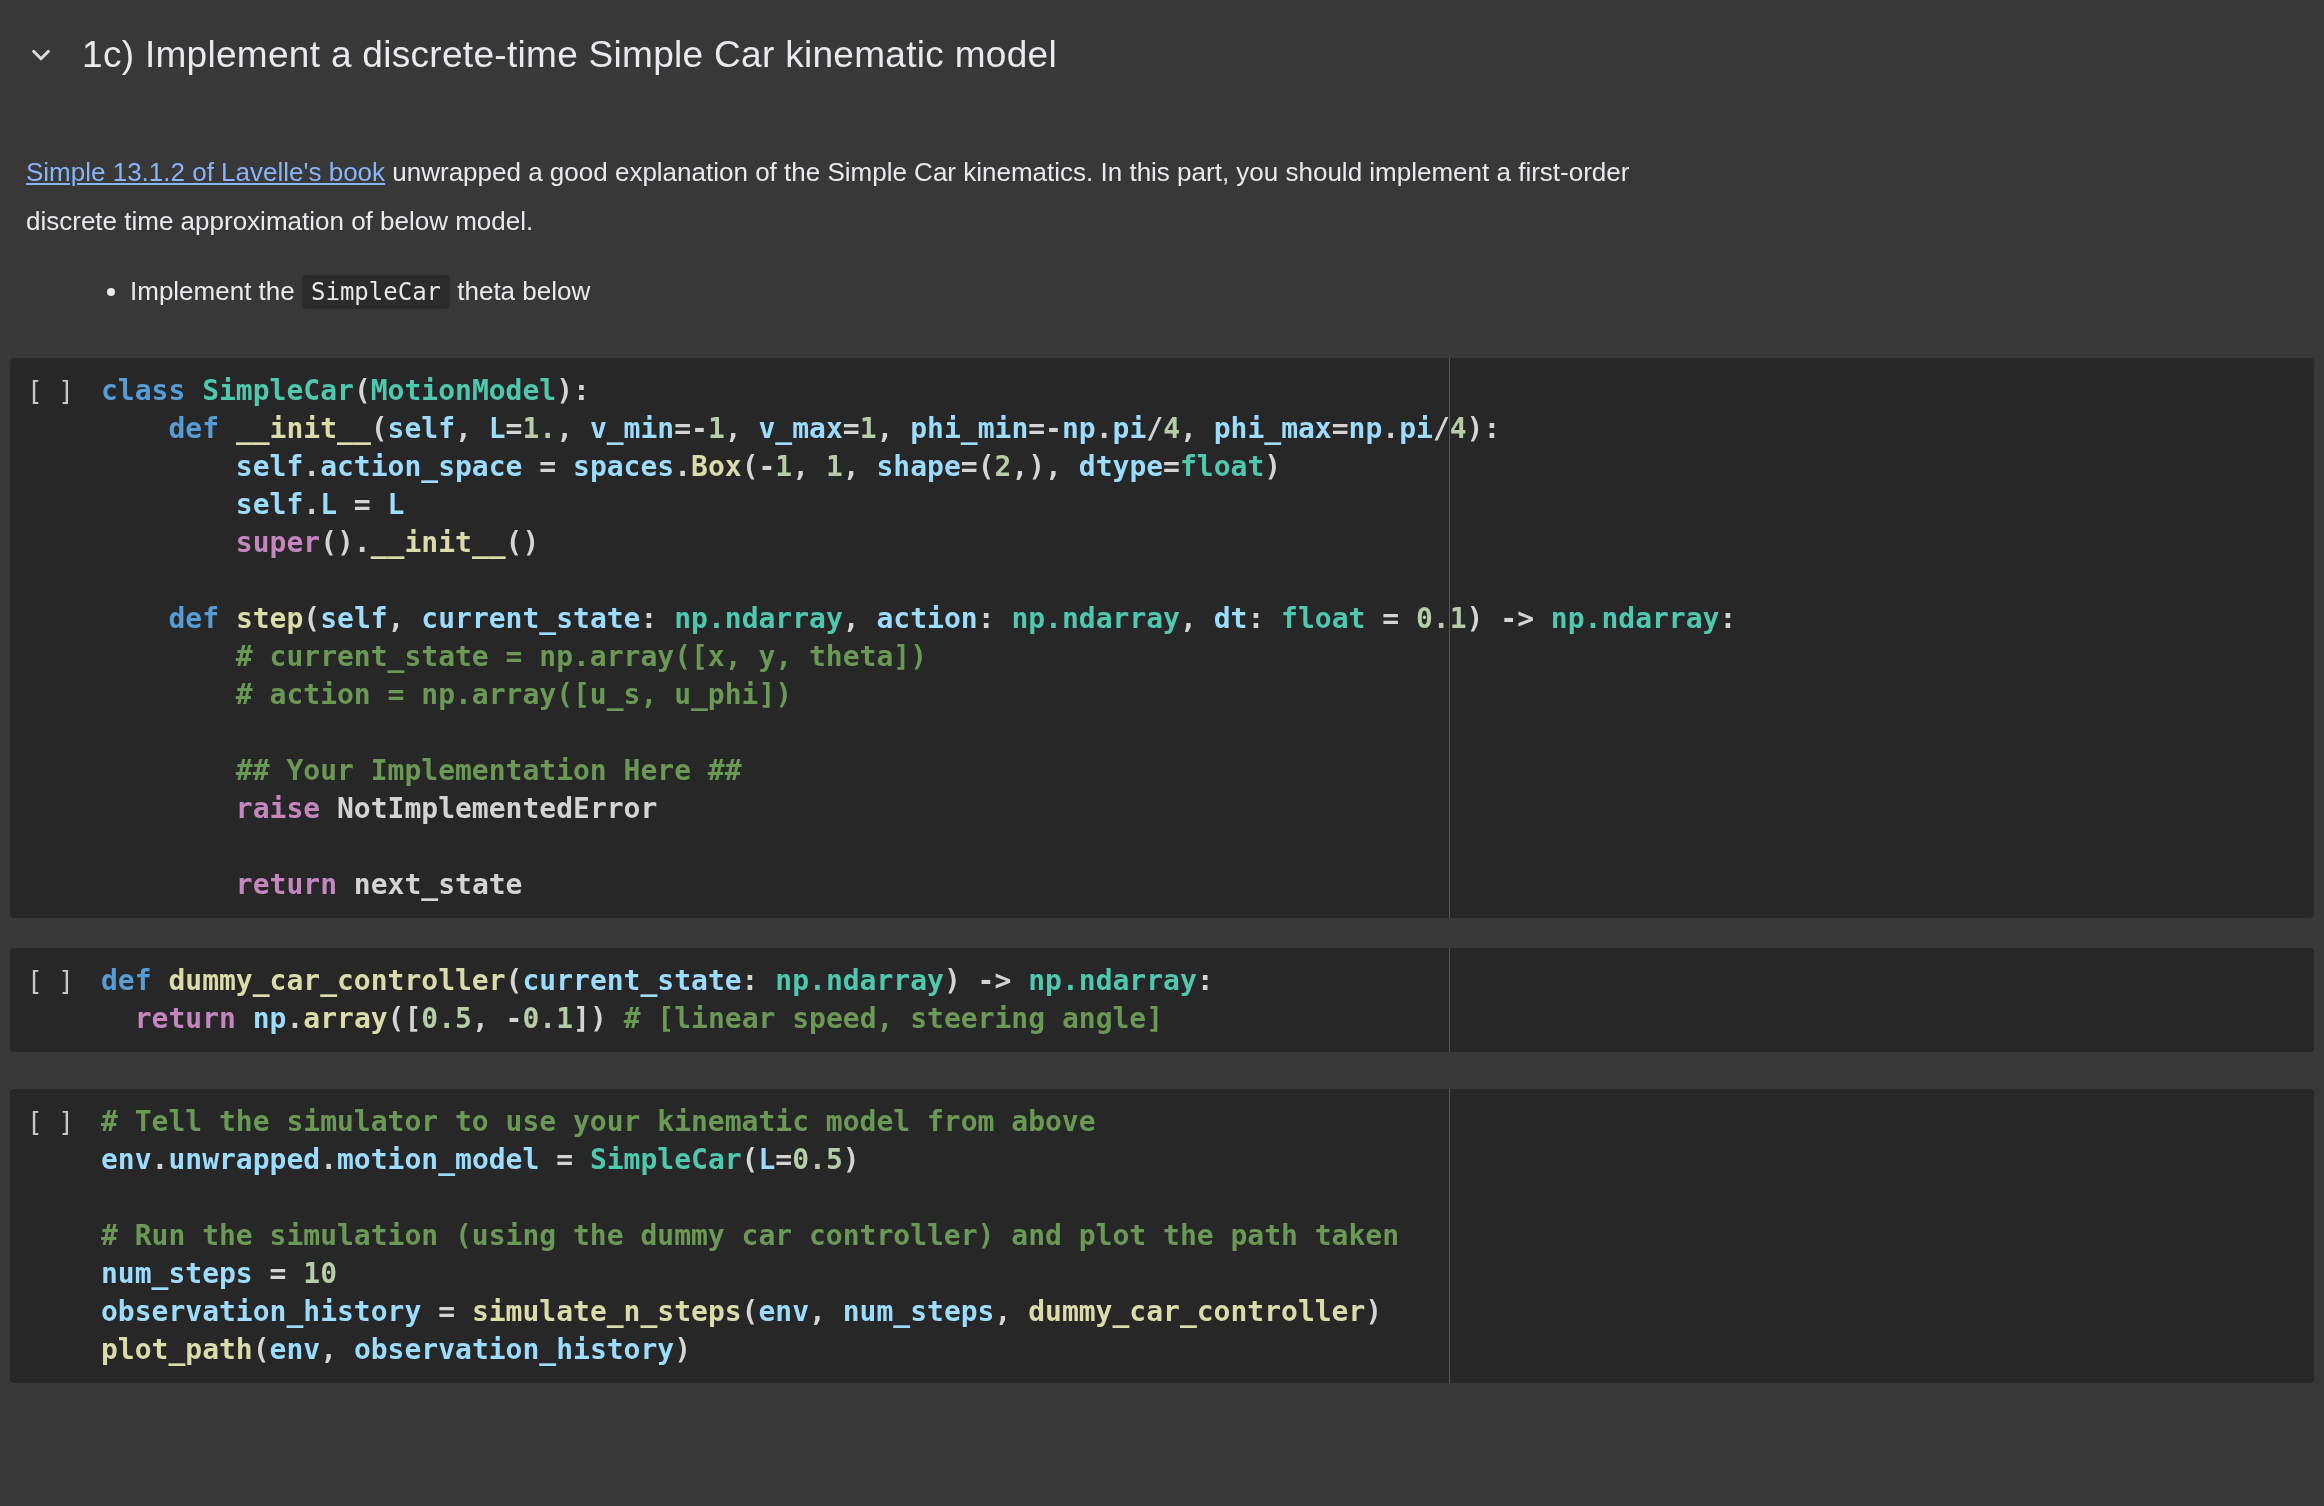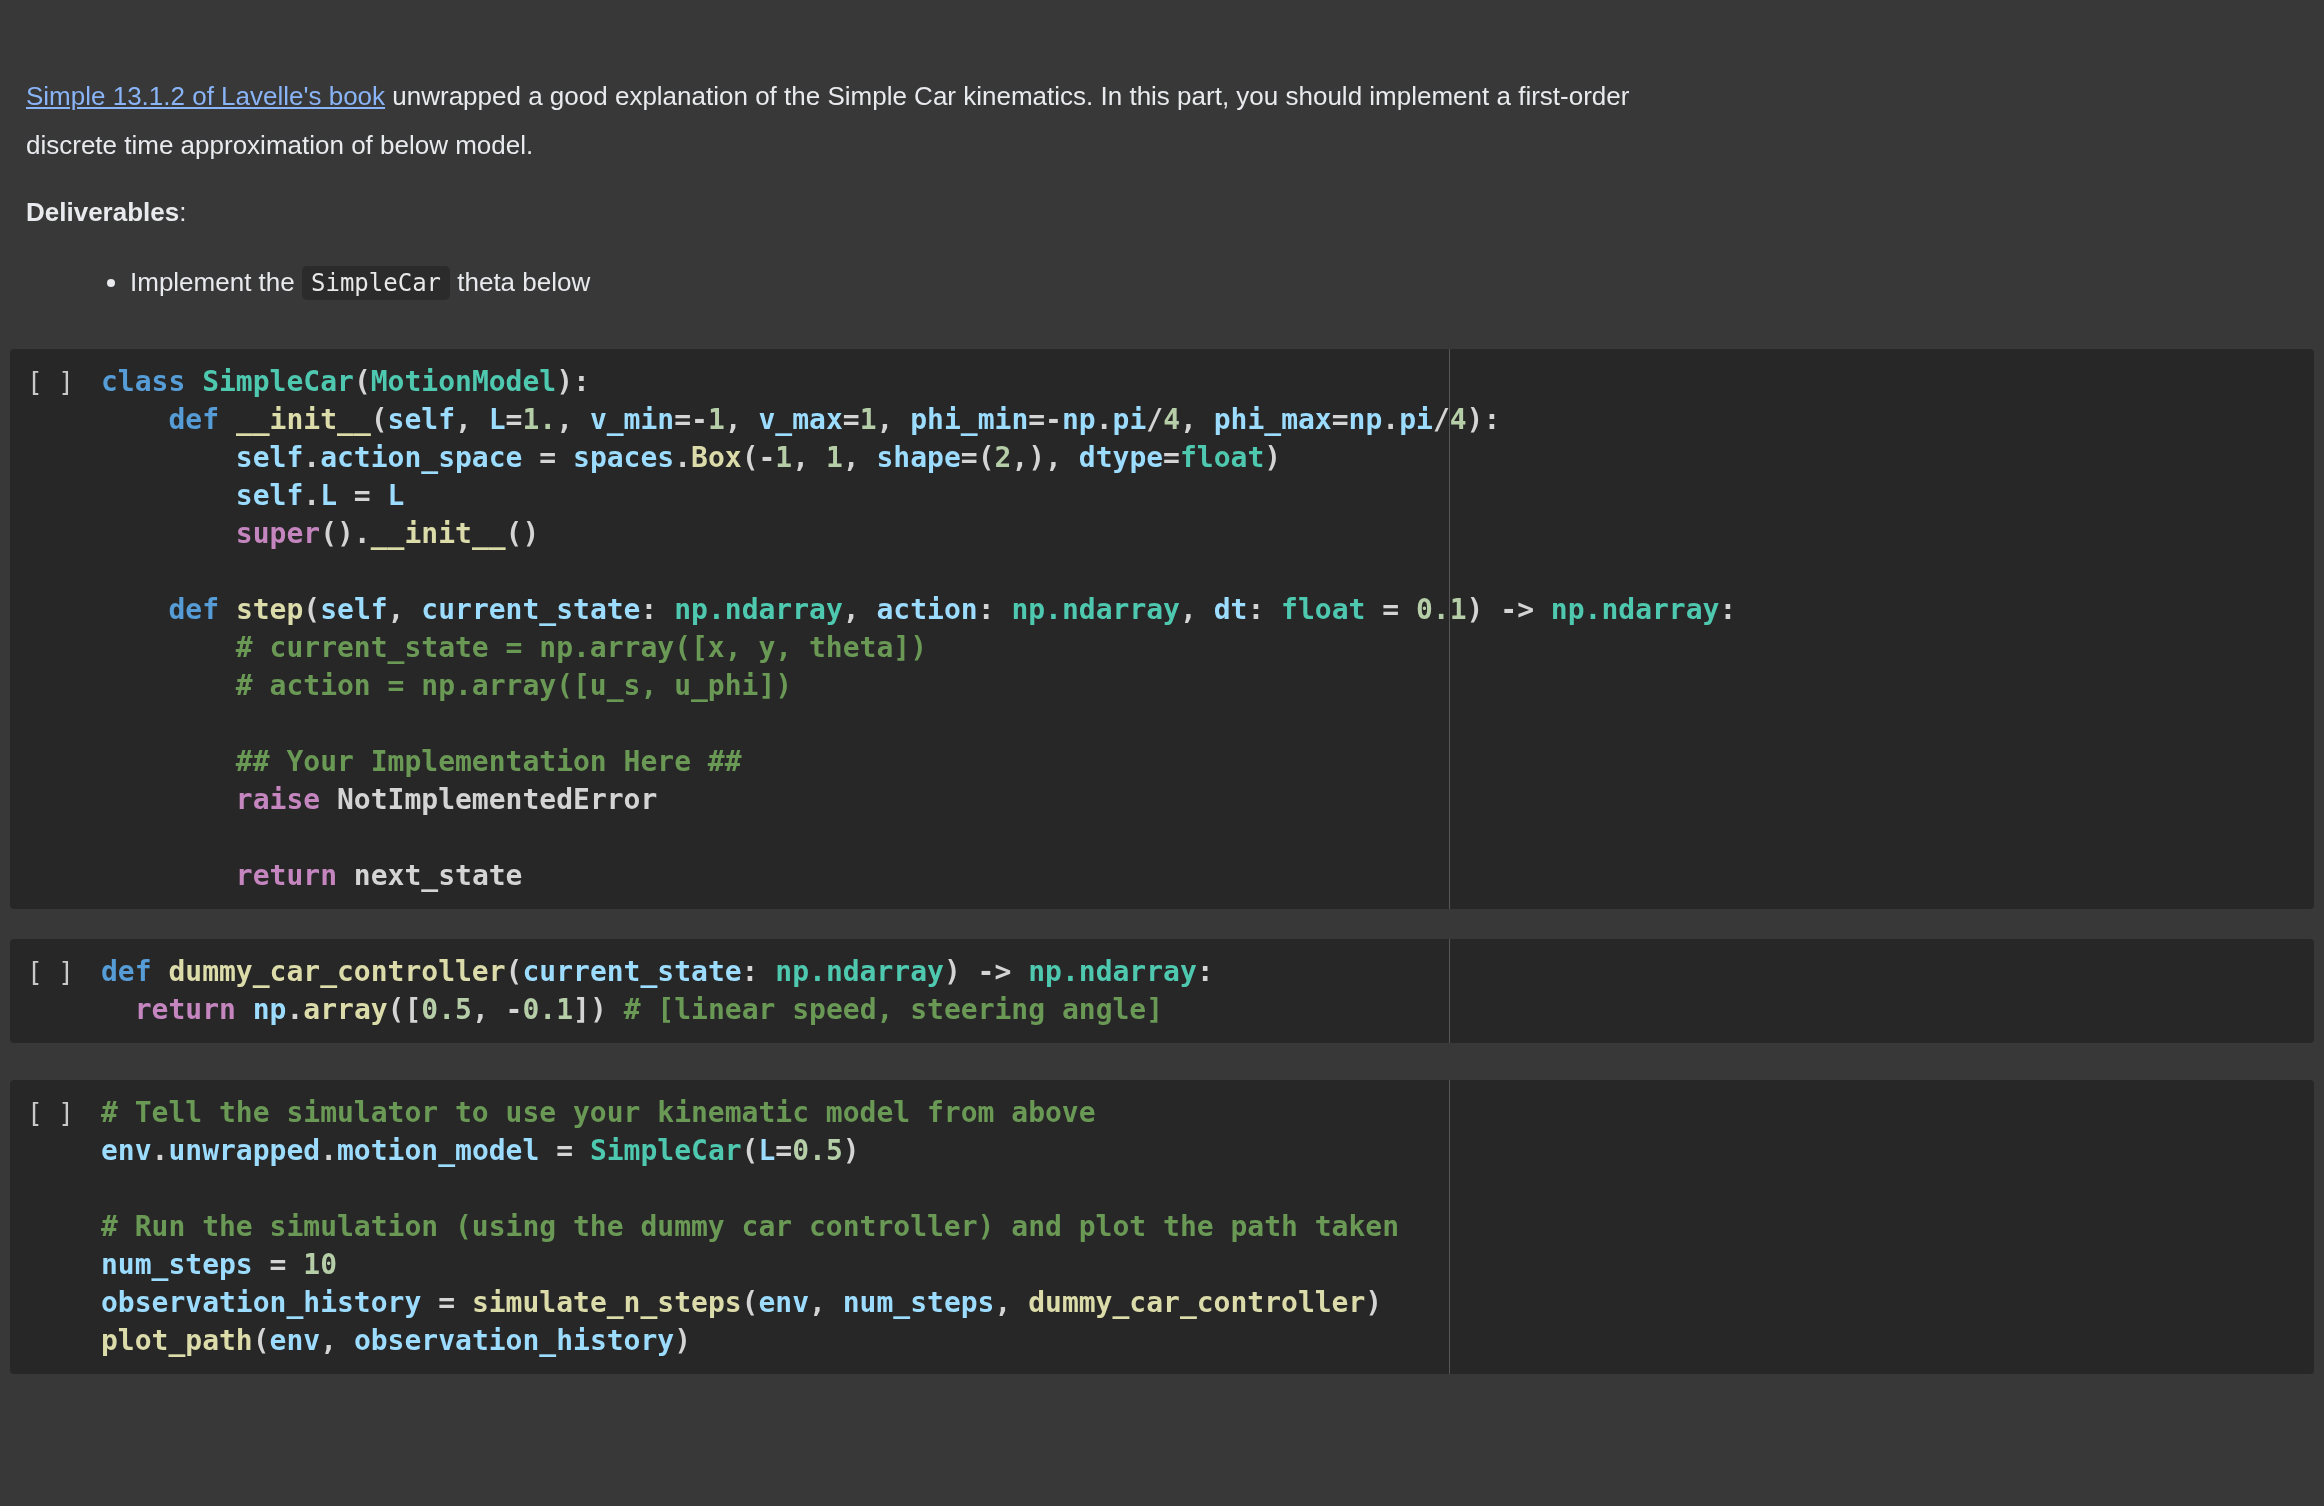--- a/index.html
+++ b/index.html
@@ -42,28 +42,33 @@
     font-family: "DejaVu Sans Mono", monospace; font-size: 28px; line-height: 38px;
     white-space: pre; cursor: text;
   }
   .code-line { min-height: 38px; font-weight: bold; }
 </style>
 </head>
 <body>
 
 <div class="page">
 
+  <header class="section-header">
+    <span class="chev">
+      <svg width="32" height="32" viewBox="0 0 24 24" fill="none" aria-hidden="true">
+        <path d="M6.5 9.3 L12 14.8 L17.5 9.3" stroke="currentColor" stroke-width="2.2" stroke-linecap="round" stroke-linejoin="round"></path>
+      </svg>
+    </span>
+    <h1 class="section-title">1c) Implement a discrete-time Simple Car kinematic model</h1>
+  </header>
 
   <div class="markdown">
     <p class="intro">
       <a href="#">Simple 13.1.2 of Lavelle's book</a><span> unwrapped a good explanation of the Simple Car kinematics. In this part, you should implement a first-order</span><br>
       <span>discrete time approximation of below model.</span>
-    </p>
-    <p class="deliverables">
-      <strong>Deliverables</strong><span>:</span>
     </p>
     <ul class="bullets">
       <li>
         <span>Implement the </span><code class="inline-code">SimpleCar</code><span> theta below</span>
       </li>
     </ul>
   </div>
 
   <div class="cells">
 

